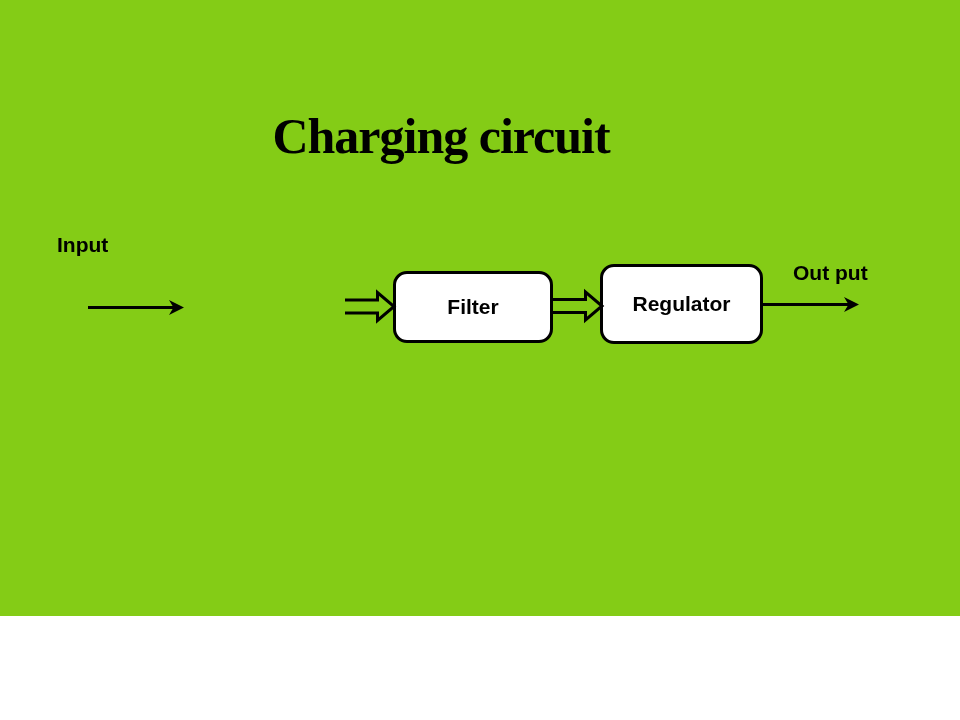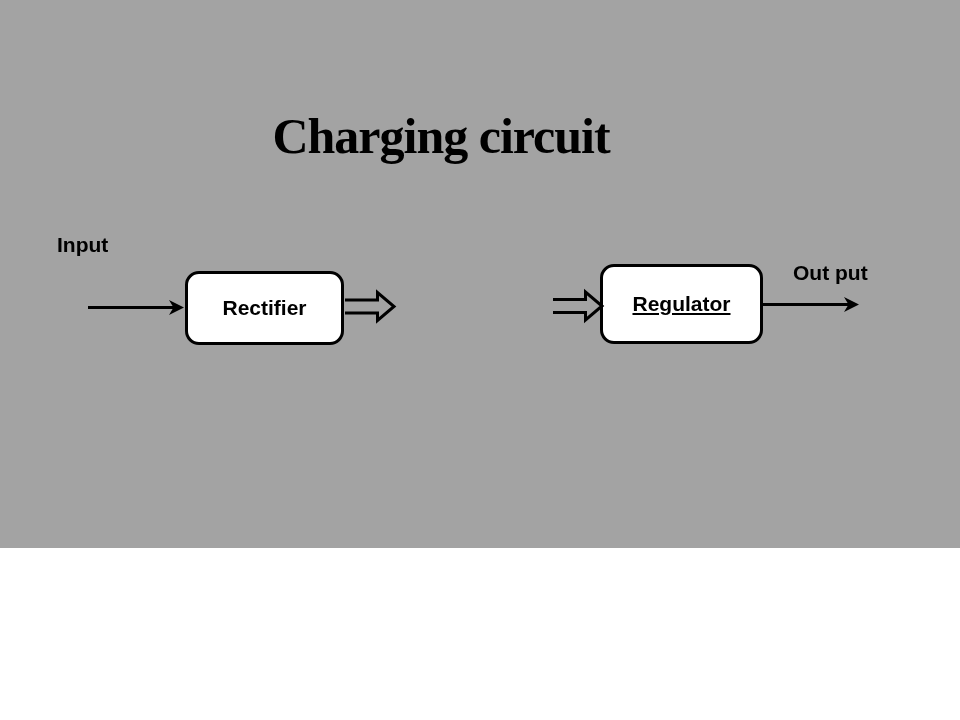--- a/index.html
+++ b/index.html
@@ -3,22 +3,22 @@
 <meta charset="utf-8">
 <style>
   html, body {
     margin: 0;
     padding: 0;
     background: #ffffff;
   }
   #slide {
     position: relative;
     width: 960px;
-    height: 548px;
-    background: #a3a3a3;
+    height: 616px;
+    background: #84cc16;
     overflow: hidden;
     font-family: "Liberation Sans", sans-serif;
     color: #000000;
   }
   .slide-title {
     position: absolute;
     left: 441px;
     top: 108px;
     transform: translateX(-50%);
     font-family: "Liberation Serif", serif;
@@ -48,45 +48,45 @@
     display: flex;
     align-items: center;
     justify-content: center;
     font-weight: bold;
     font-size: 21px;
     text-align: center;
     color: #000000;
   }
   .node-rectifier { left: 185px; top: 271px; width: 159px; height: 74px; }
   .node-filter    { left: 393px; top: 271px; width: 160px; height: 72px; }
-  .node-regulator { left: 600px; top: 264px; width: 163px; height: 80px; text-decoration: underline; }
+  .node-regulator { left: 600px; top: 264px; width: 163px; height: 80px; }
   .arrow-layer {
     position: absolute;
     left: 0;
     top: 0;
     width: 960px;
     height: 720px;
     pointer-events: none;
   }
 </style>
 </head>
 <body>
 
 <div id="slide">
 
   <div class="slide-title">Charging circuit</div>
 
   <div class="io-label input">Input</div>
 
   <div class="io-label output">Out put</div>
 
-  <div class="flow-node node-rectifier">
-    <span>Rectifier</span>
+
+  <div class="flow-node node-filter">
+    <span>Filter</span>
   </div>
-
 
   <div class="flow-node node-regulator">
     <span>Regulator</span>
   </div>
 
   <svg class="arrow-layer" viewBox="0 0 960 720" xmlns="http://www.w3.org/2000/svg">
 
     <g>
       <line x1="88" y1="307.5" x2="176" y2="307.5" stroke="#000000" stroke-width="3"></line>
       <polygon points="184,307.5 169,300 173.5,307.5 169,315" fill="#000000"></polygon>

